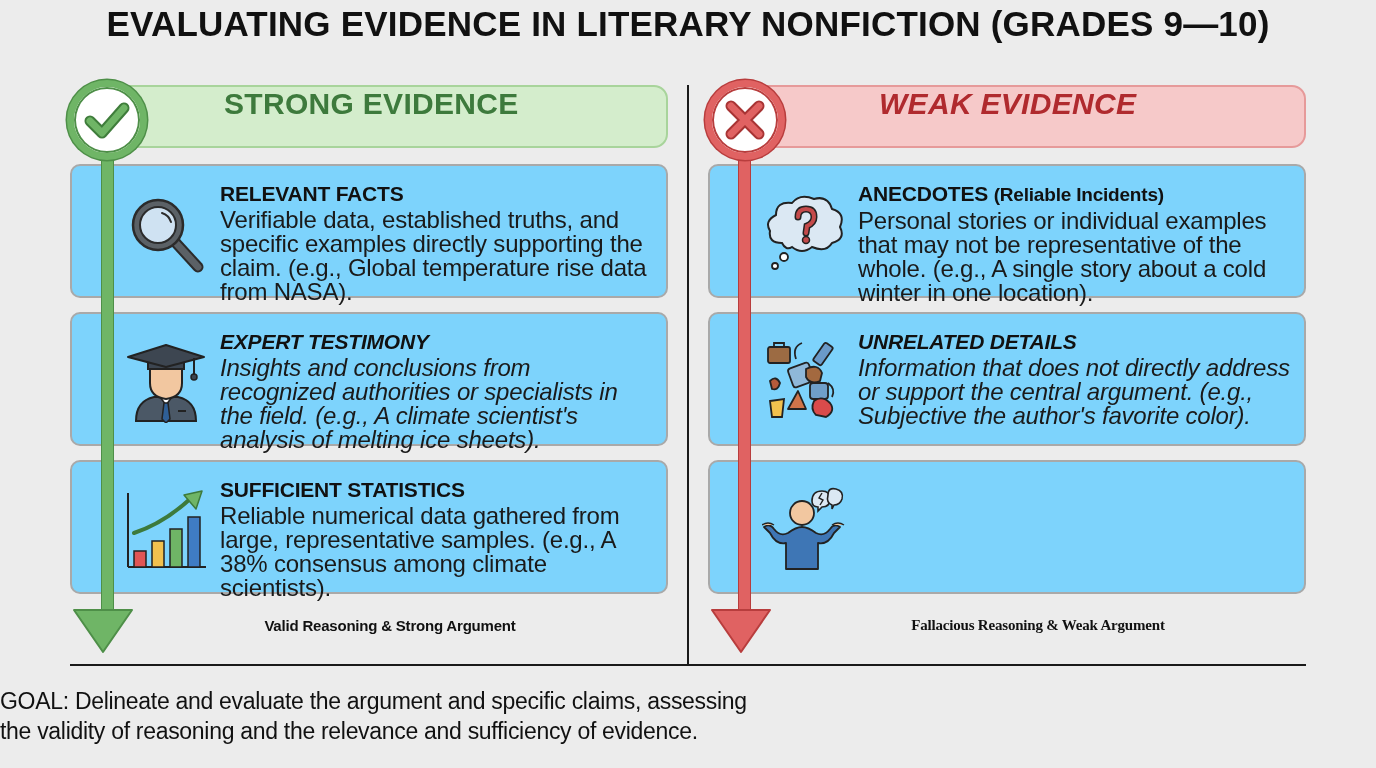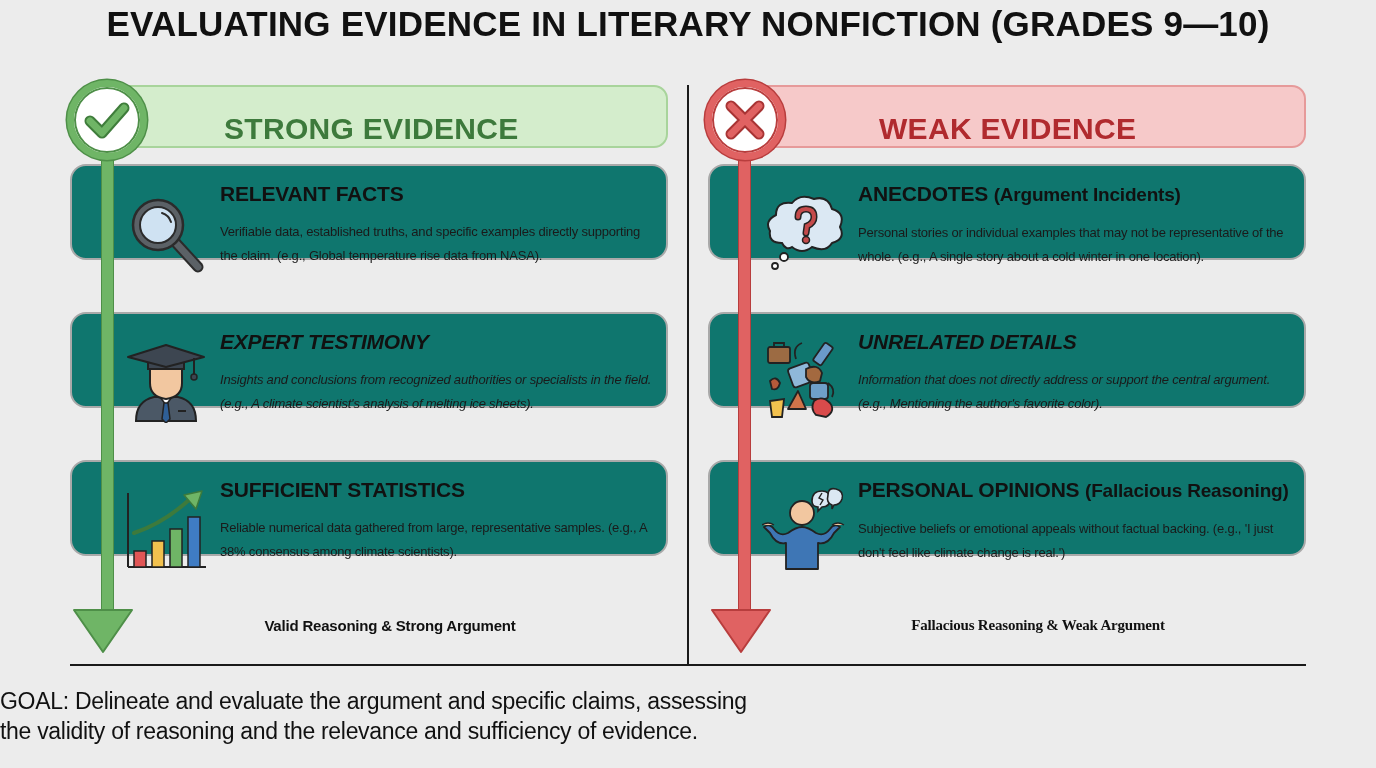--- a/index.html
+++ b/index.html
@@ -19,63 +19,63 @@
   .divider-v {
     position: absolute; left: 687px; top: 85px; width: 2px; height: 580px;
     background: #1a1a1a;
   }
   .divider-h {
     position: absolute; left: 70px; top: 664px; width: 1236px; height: 2px;
     background: #1a1a1a;
   }
   .header-bar {
     position: absolute; top: 85px; height: 63px; border-radius: 14px;
-    border: 2px solid; display: flex; align-items: flex-end;
+    border: 2px solid; display: flex; align-items: flex-start;
   }
   .header-bar .label {
     font-weight: 700; font-size: 30px; letter-spacing: 0.3px;
   }
   .strong .header-bar { left: 100px; width: 568px; background: #d4edcc; border-color: #a8d49b; }
   .strong .header-bar .label { color: #3d7a3c; margin-left: 122px; }
   .weak .header-bar { left: 737px; width: 569px; background: #f6c9c9; border-color: #e69a9a; }
-  .weak .header-bar .label { color: #b02a2e; margin-left: 140px; }
+  .weak .header-bar .label { color: #b02a2e; margin-left: 140px; font-style: italic; }
 
   .badge {
     position: absolute; top: 80px; width: 80px; height: 80px; border-radius: 50%;
     border: 7px solid; background: #fff; display: flex; align-items: center; justify-content: center;
     z-index: 3;
   }
   .strong .badge { left: 67px; border-color: #6fb566; box-shadow: 0 0 0 2px #4e8f48 inset, 0 0 0 1.5px #4e8f48; }
   .weak .badge { left: 705px; border-color: #e06262; box-shadow: 0 0 0 2px #b83d3d inset, 0 0 0 1.5px #b83d3d; }
 
   .stem {
     position: absolute; top: 156px; width: 13px; height: 458px; z-index: 2;
     border: 1.5px solid;
   }
   .strong .stem { left: 101px; background: #6fb566; border-color: #4e8f48; }
   .weak .stem { left: 738px; background: #e06262; border-color: #b83d3d; }
   .arrowhead { position: absolute; top: 608px; z-index: 2; }
   .strong .arrowhead { left: 72px; }
   .weak .arrowhead { left: 710px; }
 
   .card {
-    position: absolute; height: 96px; background: #0f766e;
-    border: 2px solid #a9a9a9; border-radius: 16px; z-index: 1;
+    position: absolute; height: 134px; background: #7dd3fc;
+    border: 2px solid #a9a9a9; border-radius: 10px; z-index: 1;
   }
   .strong .card { left: 70px; width: 598px; }
   .weak .card { left: 708px; width: 598px; }
   .card.c0 { top: 164px; }
   .card.c1 { top: 312px; font-style: italic; }
   .card.c2 { top: 460px; }
 
   .card .icon { position: absolute; left: 52px; top: 25px; width: 84px; height: 84px; }
   .card .text { position: absolute; left: 148px; top: 14px; right: 14px; }
   .card .heading { font-weight: 700; font-size: 21px; color: #111; line-height: 28px; letter-spacing: -0.2px; }
   .card .heading .sub { font-size: 19px; }
-  .card .body { font-size: 13px; line-height: 24px; color: #1a1a1a; margin-top: 12px; letter-spacing: -0.2px; }
+  .card .body { font-size: 24px; line-height: 24px; color: #1a1a1a; margin-top: 0; letter-spacing: -0.2px; }
 
   .conclusion {
     position: absolute; top: 617px; font-weight: 700; font-size: 15px; color: #111;
     text-align: center; letter-spacing: -0.2px;
   }
   .strong .conclusion { left: 130px; width: 520px; }
   .weak .conclusion { left: 768px; width: 540px; font-family: Liberation Serif, serif; }
 
   .goal {
     position: absolute; left: 0; top: 686px; width: 1376px; text-align: left;
@@ -175,21 +175,21 @@
   <div class="card c0">
     <svg class="icon" viewBox="0 0 84 84">
       <path d="M20 52 Q6 52 8 40 Q2 30 14 24 Q14 10 30 12 Q38 2 52 8 Q66 4 70 18 Q84 22 78 36 Q84 48 70 52 Q64 62 50 56 Q40 64 30 56 Q24 60 20 52 Z" fill="#dbe8f3" stroke="#222" stroke-width="2"></path>
       <circle cx="22" cy="66" r="4" fill="#fff" stroke="#222" stroke-width="1.8"></circle>
       <circle cx="13" cy="75" r="3" fill="#fff" stroke="#222" stroke-width="1.8"></circle>
       <path d="M36 26 Q36 18 44 18 Q52 18 52 26 Q52 32 45 35 L44 42" fill="none" stroke="#222" stroke-width="7" stroke-linecap="round"></path>
       <path d="M36 26 Q36 18 44 18 Q52 18 52 26 Q52 32 45 35 L44 42" fill="none" stroke="#c44a4a" stroke-width="4" stroke-linecap="round"></path>
       <circle cx="44" cy="49" r="3.5" fill="#c44a4a" stroke="#222" stroke-width="1.5"></circle>
     </svg>
     <div class="text">
-      <div class="heading"><span>ANECDOTES</span> <span class="sub">(Argument Incidents)</span></div>
+      <div class="heading"><span>ANECDOTES</span> <span class="sub">(Reliable Incidents)</span></div>
       <div class="body">Personal stories or individual examples that may not be representative of the whole. (e.g., A single story about a cold winter in one location).</div>
     </div>
   </div>
 
   <div class="card c1">
     <svg class="icon" viewBox="0 0 84 84">
       <rect x="6" y="8" width="22" height="16" rx="2" fill="#9c6b43" stroke="#222" stroke-width="1.8"></rect>
       <path d="M12 8 L12 4 L22 4 L22 8" fill="none" stroke="#222" stroke-width="1.8"></path>
       <path d="M34 20 Q30 8 40 4" fill="none" stroke="#222" stroke-width="1.8"></path>
       <rect x="56" y="4" width="10" height="22" rx="2" transform="rotate(35 61 15)" fill="#6a9ac9" stroke="#222" stroke-width="1.8"></rect>
@@ -197,38 +197,34 @@
       <path d="M44 30 Q56 24 60 34 L58 42 Q48 46 44 38 Z" fill="#a3693f" stroke="#222" stroke-width="1.8"></path>
       <path d="M8 42 Q14 36 18 44 Q16 52 10 50 Z" fill="#b55a3a" stroke="#222" stroke-width="1.8"></path>
       <rect x="48" y="44" width="18" height="16" rx="3" fill="#6f9fc9" stroke="#222" stroke-width="1.8"></rect>
       <path d="M8 62 L22 60 L20 78 L10 78 Z" fill="#f2c14e" stroke="#222" stroke-width="1.8"></path>
       <polygon points="26,70 36,52 44,70" fill="#d0744a" stroke="#222" stroke-width="1.8" stroke-linejoin="round"></polygon>
       <path d="M52 62 Q60 56 68 64 Q74 72 64 78 L54 76 Q48 70 52 62 Z" fill="#d94b4b" stroke="#222" stroke-width="1.8"></path>
       <path d="M66 44 Q74 50 70 58" fill="none" stroke="#222" stroke-width="1.8"></path>
     </svg>
     <div class="text">
       <div class="heading">UNRELATED DETAILS</div>
-      <div class="body">Information that does not directly address or support the central argument. (e.g., Mentioning the author's favorite color).</div>
+      <div class="body">Information that does not directly address or support the central argument. (e.g., Subjective the author's favorite color).</div>
     </div>
   </div>
 
   <div class="card c2">
     <svg class="icon" viewBox="0 0 84 84">
       <path d="M50 14 Q50 4 60 4 Q68 4 68 12 Q68 20 60 20 L56 24 L56 20 Q50 20 50 14 Z" fill="#dbe8f3" stroke="#222" stroke-width="1.6"></path>
       <path d="M66 8 Q66 0 74 2 Q82 4 80 12 Q78 18 72 18 L70 22 L70 18 Q64 16 66 8 Z" fill="#dbe8f3" stroke="#222" stroke-width="1.6"></path>
       <path d="M60 6 L57 11 L61 13 L58 18" fill="none" stroke="#222" stroke-width="1.4"></path>
       <path d="M24 82 L24 56 Q14 58 8 46 L2 40 Q8 36 12 42 Q18 50 26 46 Q34 40 40 40 Q46 40 54 46 Q62 50 68 42 Q72 36 78 40 L72 46 Q66 58 56 56 L56 82 Z" fill="#3e76b5" stroke="#222" stroke-width="1.8" stroke-linejoin="round"></path>
       <circle cx="40" cy="26" r="12" fill="#f2c7a0" stroke="#222" stroke-width="1.8"></circle>
       <path d="M0 38 Q6 34 12 38" fill="#f2c7a0" stroke="#222" stroke-width="1.4"></path>
       <path d="M70 38 Q76 34 82 38" fill="#f2c7a0" stroke="#222" stroke-width="1.4"></path>
     </svg>
-    <div class="text">
-      <div class="heading"><span>PERSONAL OPINIONS</span> <span class="sub">(Fallacious Reasoning)</span></div>
-      <div class="body">Subjective beliefs or emotional appeals without factual backing. (e.g., 'I just don't feel like climate change is real.')</div>
-    </div>
   </div>
 
   <div class="conclusion">Fallacious Reasoning &amp; Weak Argument</div>
 </section>
 
 <div class="goal">
   <div>GOAL: Delineate and evaluate the argument and specific claims, assessing</div>
   <div>the validity of reasoning and the relevance and sufficiency of evidence.</div>
 </div>
 

